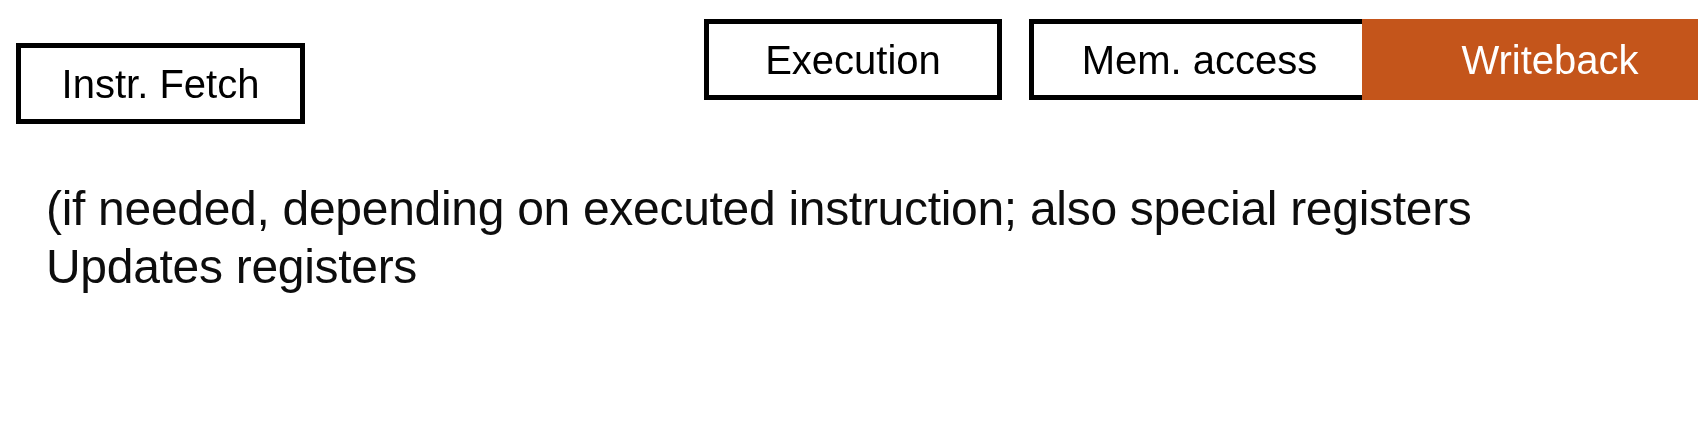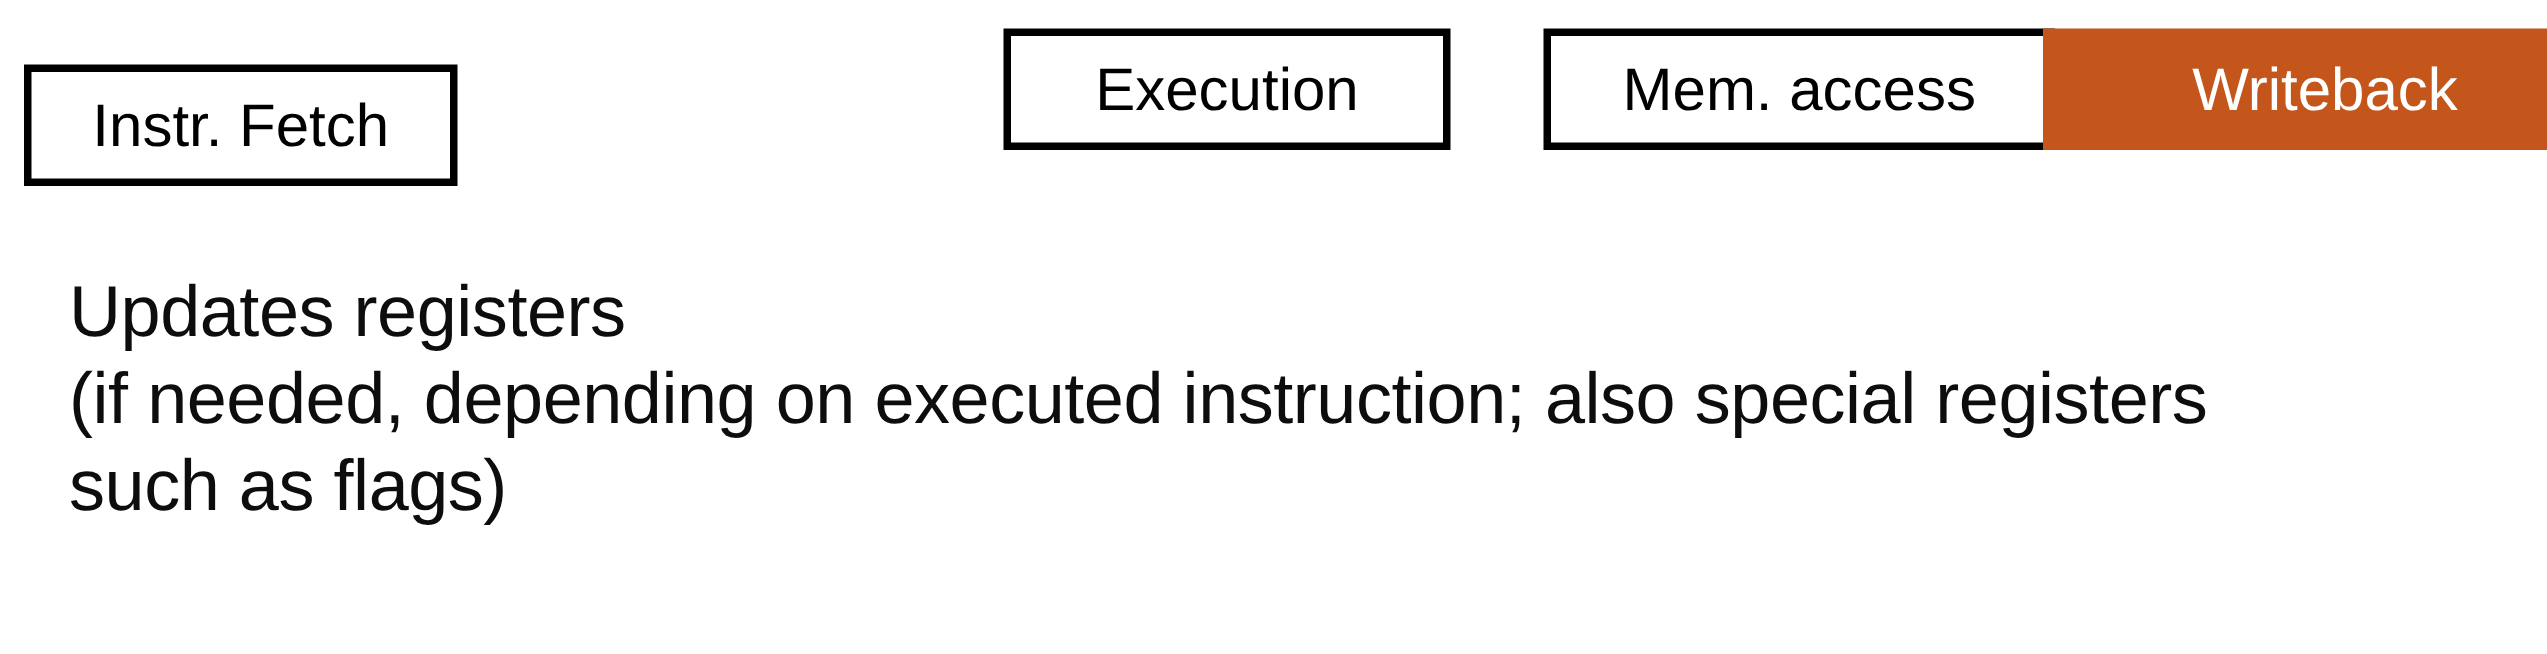--- a/index.html
+++ b/index.html
@@ -22,21 +22,21 @@
     color: #000000;
     display: flex;
     align-items: center;
     justify-content: center;
     font-size: 40px;
     line-height: 1;
     white-space: nowrap;
   }
   .stage-1 { left: 16px;   width: 289px; margin-top: 24px; }
   .stage-2 { left: 335px;  width: 340px; }
-  .stage-3 { left: 669px;  width: 298px; }
+  .stage-3 { left: 704px;  width: 298px; }
   .stage-4 { left: 1029px; width: 341px; }
   .stage-5 { left: 1362px; width: 376px; border: none; background: #C4551B; color: #ffffff; align-items: center; }
   .description {
     position: absolute;
     left: 46px;
     top: 180px;
     color: #0d0d0d;
     font-size: 48px;
     line-height: 58px;
     letter-spacing: -0.3px;
@@ -57,18 +57,17 @@
     </div>
     <div class="stage stage-4">
       <span>Mem. access</span>
     </div>
     <div class="stage stage-5" style="background: rgb(196, 85, 27); color: rgb(255, 255, 255);">
       <span>Writeback</span>
     </div>
   </div>
 
   <div class="description">
+    <div>(if needed, depending on executed instruction; also special registers</div>
     <div>Updates registers</div>
-    <div>(if needed, depending on executed instruction; also special registers</div>
-    <div>such as flags)</div>
   </div>
 
 </div>
 
 </body></html>

